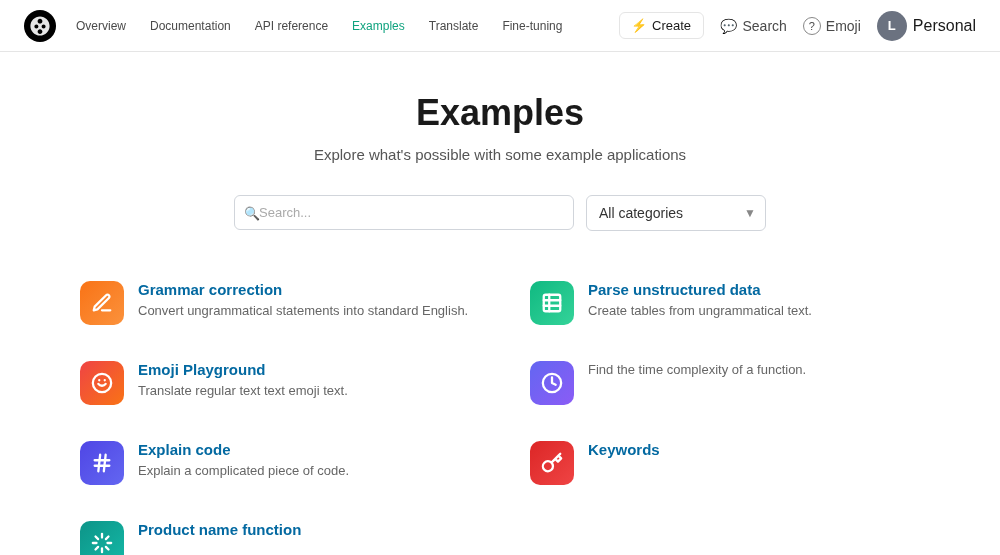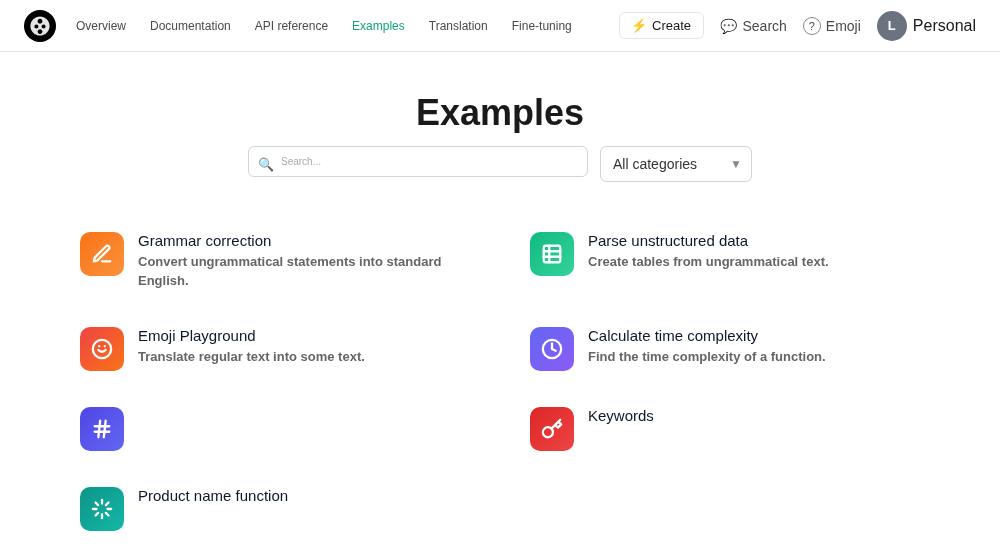--- a/index.html
+++ b/index.html
@@ -35,28 +35,28 @@
     
     .controls { display: flex; gap: 12px; margin-bottom: 36px; justify-content: center; }
     .search-wrapper {
       position: relative; width: 340px;
     }
     .search-icon-pos {
       position: absolute; left: 10px; top: 50%; transform: translateY(-50%);
       color: #aaa; font-size: 13px;
     }
     .search-input {
-      width: 100%; padding: 9px 12px 9px 32px; border: 1px solid #d1d5db;
-      border-radius: 6px; font-size: 10px; outline: none; color: #b91c1c;
+      width: 100%; padding: 9px 12px 9px 24px; border: 1px solid #d1d5db;
+      border-radius: 6px; font-size: 13px; outline: none; color: #b91c1c;
     }
     .search-input::placeholder { color: #aaa; }
     .category-select {
       padding: 9px 36px 9px 12px; border: 1px solid #d1d5db; border-radius: 6px;
       font-size: 14px; color: #333; background: #fff;
-      appearance: none; cursor: pointer; width: 152px; outline: none;
+      appearance: none; cursor: pointer; width: 180px; outline: none;
       background-image: none;
     }
     .select-wrapper { position: relative; }
     .select-chevron {
       position: absolute; right: 10px; top: 50%; transform: translateY(-50%);
       color: #888; pointer-events: none; font-size: 12px;
     }
 
     
     .examples-grid {
@@ -66,22 +66,22 @@
       display: flex; align-items: flex-start; gap: 14px;
       padding: 14px 10px; cursor: pointer; border-radius: 8px;
       transition: background 0.15s;
     }
     .example-icon {
       width: 44px; height: 44px; border-radius: 10px; flex-shrink: 0;
       display: flex; align-items: center; justify-content: center;
       font-size: 20px; color: #fff;
     }
     .example-text { flex: 1; }
-    .example-title { font-size: 15px; font-weight: 400; margin-bottom: 4px; color: #0f172a; }
-    .example-desc { font-size: 13px; color: #666; line-height: 1.45; font-weight: bold; }
+    .example-title { font-size: 15px; font-weight: 700; margin-bottom: 4px; color: #0369a1; }
+    .example-desc { font-size: 13px; color: #666; line-height: 1.45; }
 
     
     .ic-orange { background: linear-gradient(135deg, #f97316, #fb923c); }
     .ic-purple { background: linear-gradient(135deg, #8b5cf6, #a78bfa); }
     .ic-green { background: linear-gradient(135deg, #10b981, #34d399); }
     .ic-red-orange { background: linear-gradient(135deg, #ef4444, #f97316); }
     .ic-blue-purple { background: linear-gradient(135deg, #6366f1, #8b5cf6); }
     .ic-indigo { background: linear-gradient(135deg, #4f46e5, #6366f1); }
     .ic-red { background: linear-gradient(135deg, #dc2626, #ef4444); }
     .ic-teal { background: linear-gradient(135deg, #0d9488, #14b8a6); }
@@ -94,21 +94,21 @@
     <svg viewBox="0 0 40 40" fill="none" xmlns="http://www.w3.org/2000/svg" width="32" height="32">
       <circle cx="20" cy="20" r="20" fill="#000"></circle>
       <path d="M20 8C13.373 8 8 13.373 8 20s5.373 12 12 12 12-5.373 12-12S26.627 8 20 8zm0 3c1.657 0 3 1.343 3 3s-1.343 3-3 3-3-1.343-3-3 1.343-3 3-3zm-7 9.5c0-1.381 1.119-2.5 2.5-2.5s2.5 1.119 2.5 2.5-1.119 2.5-2.5 2.5-2.5-1.119-2.5-2.5zm7 9.5c-1.657 0-3-1.343-3-3s1.343-3 3-3 3 1.343 3 3-1.343 3-3 3zm7-9.5c0 1.381-1.119 2.5-2.5 2.5s-2.5-1.119-2.5-2.5 1.119-2.5 2.5-2.5 2.5 1.119 2.5 2.5z" fill="#fff" opacity="0.9"></path>
     </svg>
   </div>
   <div class="nav-links">
     <a class="nav-link">Overview</a>
     <a class="nav-link">Documentation</a>
     <a class="nav-link">API reference</a>
     <a class="nav-link active">Examples</a>
-    <a class="nav-link">Translation</a>
+    <a class="nav-link">Translate</a>
     <a class="nav-link">Fine-tuning</a>
   </div>
   <div class="nav-right">
     <button class="upgrade-btn">
       <span class="lightning">⚡</span>
       <span>Create</span>
     </button>
     <div class="nav-btn">
       <span style="font-size:14px;">💬</span>
       <span>Search</span>
@@ -119,20 +119,21 @@
     </div>
     <div style="display:flex;align-items:center;gap:6px;cursor:pointer;">
       <div class="avatar">L</div>
       <span style="font-size:16px;">Personal</span>
     </div>
   </div>
 </nav>
 
 <main>
   <h1 class="page-title">Examples</h1>
+  <p class="page-subtitle">Explore what's possible with some example applications</p>
 
   <div class="controls">
     <div class="search-wrapper">
       <span class="search-icon-pos">🔍</span>
       <input class="search-input" type="text" placeholder="Search..." style="">
     </div>
     <div class="select-wrapper">
       <select class="category-select">
         <option>All categories</option>
         <option>Text</option>
@@ -175,43 +176,46 @@
         <div class="example-icon ic-red-orange">
           <svg width="22" height="22" viewBox="0 0 24 24" fill="none" stroke="white" stroke-width="2.5" stroke-linecap="round" stroke-linejoin="round">
             <circle cx="12" cy="12" r="10"></circle>
             <path d="M8 13s1.5 2 4 2 4-2 4-2"></path>
             <line x1="9" y1="9" x2="9.01" y2="9"></line>
             <line x1="15" y1="9" x2="15.01" y2="9"></line>
           </svg>
         </div>
         <div class="example-text">
           <div class="example-title">Emoji Playground</div>
-          <div class="example-desc">Translate regular text into some text.</div>
+          <div class="example-desc">Translate regular text text emoji text.</div>
         </div>
       </div>
       <div class="example-item">
         <div class="example-icon ic-blue-purple">
           <svg width="22" height="22" viewBox="0 0 24 24" fill="none" stroke="white" stroke-width="2.5" stroke-linecap="round" stroke-linejoin="round">
             <circle cx="12" cy="12" r="10"></circle>
             <polyline points="12 6 12 12 16 14"></polyline>
           </svg>
         </div>
         <div class="example-text">
-          <div class="example-title">Calculate time complexity</div>
           <div class="example-desc">Find the time complexity of a function.</div>
         </div>
       </div>
       <div class="example-item">
         <div class="example-icon ic-indigo">
           <svg width="22" height="22" viewBox="0 0 24 24" fill="none" stroke="white" stroke-width="2.5" stroke-linecap="round" stroke-linejoin="round">
             <line x1="4" y1="9" x2="20" y2="9"></line>
             <line x1="4" y1="15" x2="20" y2="15"></line>
             <line x1="10" y1="3" x2="8" y2="21"></line>
             <line x1="16" y1="3" x2="14" y2="21"></line>
           </svg>
+        </div>
+        <div class="example-text">
+          <div class="example-title">Explain code</div>
+          <div class="example-desc">Explain a complicated piece of code.</div>
         </div>
       </div>
       <div class="example-item">
         <div class="example-icon ic-red">
           <svg width="22" height="22" viewBox="0 0 24 24" fill="none" stroke="white" stroke-width="2.5" stroke-linecap="round" stroke-linejoin="round">
             <path d="M21 2l-2 2m-7.61 7.61a5.5 5.5 0 1 1-7.778 7.778 5.5 5.5 0 0 1 7.777-7.777zm0 0L15.5 7.5m0 0l3 3L22 7l-3-3m-3.5 3.5L19 4"></path>
           </svg>
         </div>
         <div class="example-text">
           <div class="example-title">Keywords</div>

